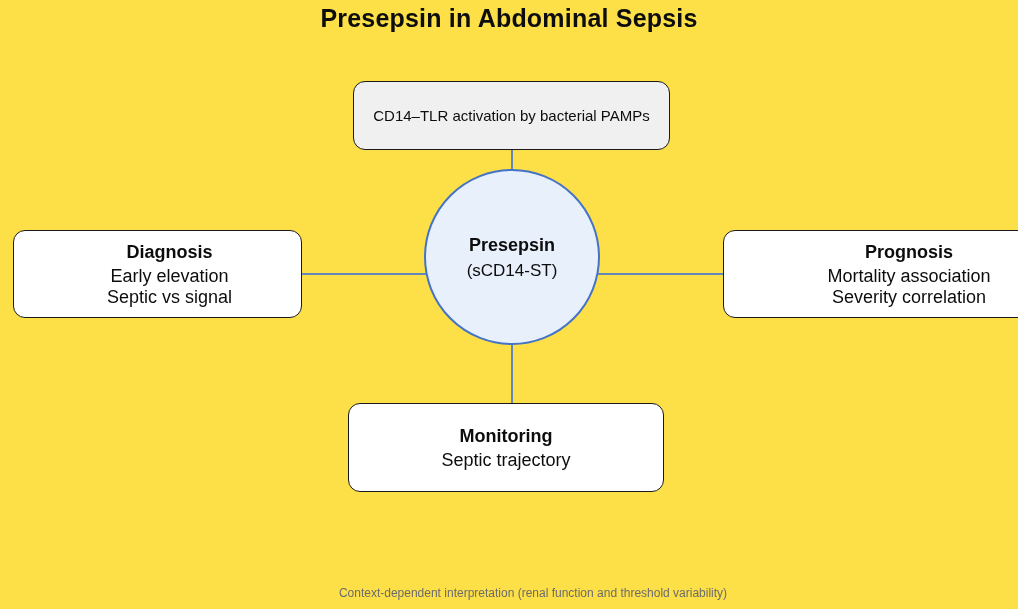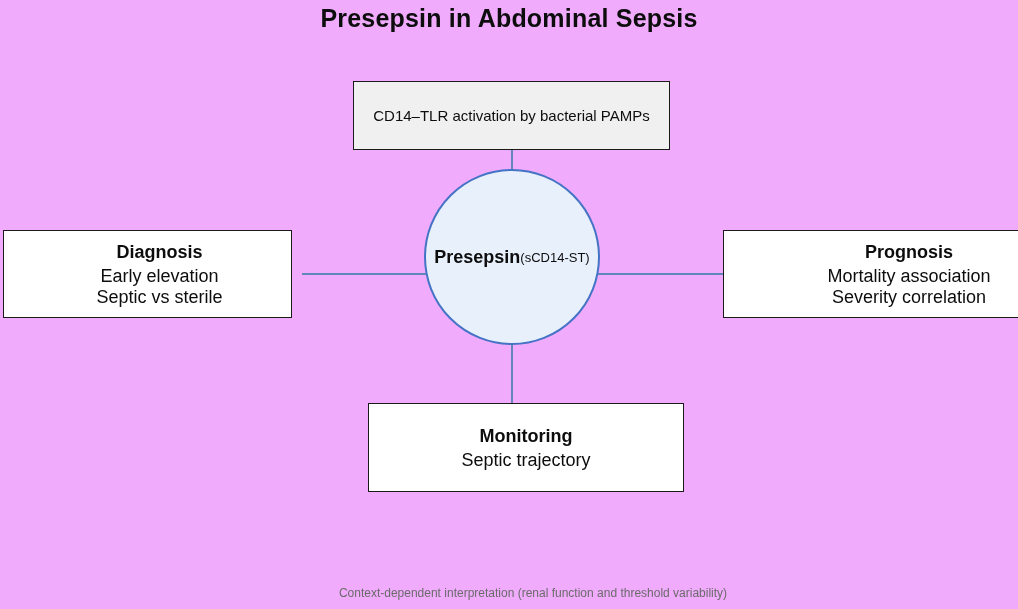--- a/index.html
+++ b/index.html
@@ -7,21 +7,21 @@
     padding: 0;
   }
   body {
     background: #f8f8f9;
     font-family: "Liberation Sans", sans-serif;
   }
   .canvas {
     position: relative;
     width: 1018px;
     height: 609px;
-    background: #f0abfc;
+    background: #fde047;
     overflow: hidden;
   }
   .title {
     position: absolute;
     top: 4px;
     left: 0;
     width: 100%;
     text-align: center;
     font-size: 25px;
     font-weight: bold;
@@ -37,21 +37,21 @@
   .connector.v { width: 2px; }
   .connector.h { height: 2px; }
   #conn-top    { left: 511px; top: 149px; height: 110px; }
   #conn-bottom { left: 511px; top: 257px; height: 147px; }
   #conn-left   { left: 302px; top: 273px; width: 211px; }
   #conn-right  { left: 511px; top: 273px; width: 212px; }
   .node {
     position: absolute;
     box-sizing: border-box;
     border: 1px solid #1a1a1a;
-    border-radius: 0;
+    border-radius: 12px;
     background: #ffffff;
     z-index: 2;
     display: flex;
     flex-direction: column;
     align-items: center;
     justify-content: center;
     text-align: center;
     color: #0d0d0d;
   }
   .node-title {
@@ -62,46 +62,46 @@
   }
   .node-line {
     font-size: 18px;
     line-height: 21px;
   }
   #node-trigger {
     left: 353px; top: 81px; width: 317px; height: 69px;
     background: #f0f0f0;
   }
   #node-trigger .node-line { font-size: 15px; }
-  #node-diagnosis  { left: 3px;  top: 230px; width: 289px; height: 88px; padding-left: 24px; }
+  #node-diagnosis  { left: 13px;  top: 230px; width: 289px; height: 88px; padding-left: 24px; }
   #node-prognosis  { left: 723px; top: 230px; width: 332px; height: 88px; padding-left: 40px; }
-  #node-monitoring { left: 368px; top: 403px; width: 316px; height: 89px; }
+  #node-monitoring { left: 348px; top: 403px; width: 316px; height: 89px; }
   .circle {
     position: absolute;
     left: 424px; top: 169px;
     width: 176px; height: 176px;
     box-sizing: border-box;
     border-radius: 50%;
     background: #e8f0fb;
     border: 2px solid #4573c5;
     z-index: 3;
     display: flex;
-    flex-direction: row;
+    flex-direction: column;
     align-items: center;
     justify-content: center;
     text-align: center;
     color: #0d0d0d;
   }
   .c-title {
     font-size: 18px;
     font-weight: bold;
     line-height: 26px;
   }
   .c-sub, .c-desc {
-    font-size: 13px;
+    font-size: 17px;
     line-height: 25px;
   }
   .footer {
     position: absolute;
     top: 586px;
     left: 0;
     width: 100%;
     text-align: center;
     font-size: 12px;
     line-height: 15px;
@@ -126,21 +126,21 @@
   </div>
 
   <div class="circle">
     <div class="c-title">Presepsin</div>
     <div class="c-sub">(sCD14-ST)</div>
   </div>
 
   <div class="node" id="node-diagnosis">
     <div class="node-title">Diagnosis</div>
     <div class="node-line">Early elevation</div>
-    <div class="node-line">Septic vs sterile</div>
+    <div class="node-line">Septic vs signal</div>
   </div>
 
   <div class="node" id="node-prognosis">
     <div class="node-title">Prognosis</div>
     <div class="node-line">Mortality association</div>
     <div class="node-line">Severity correlation</div>
   </div>
 
   <div class="node" id="node-monitoring">
     <div class="node-title">Monitoring</div>

